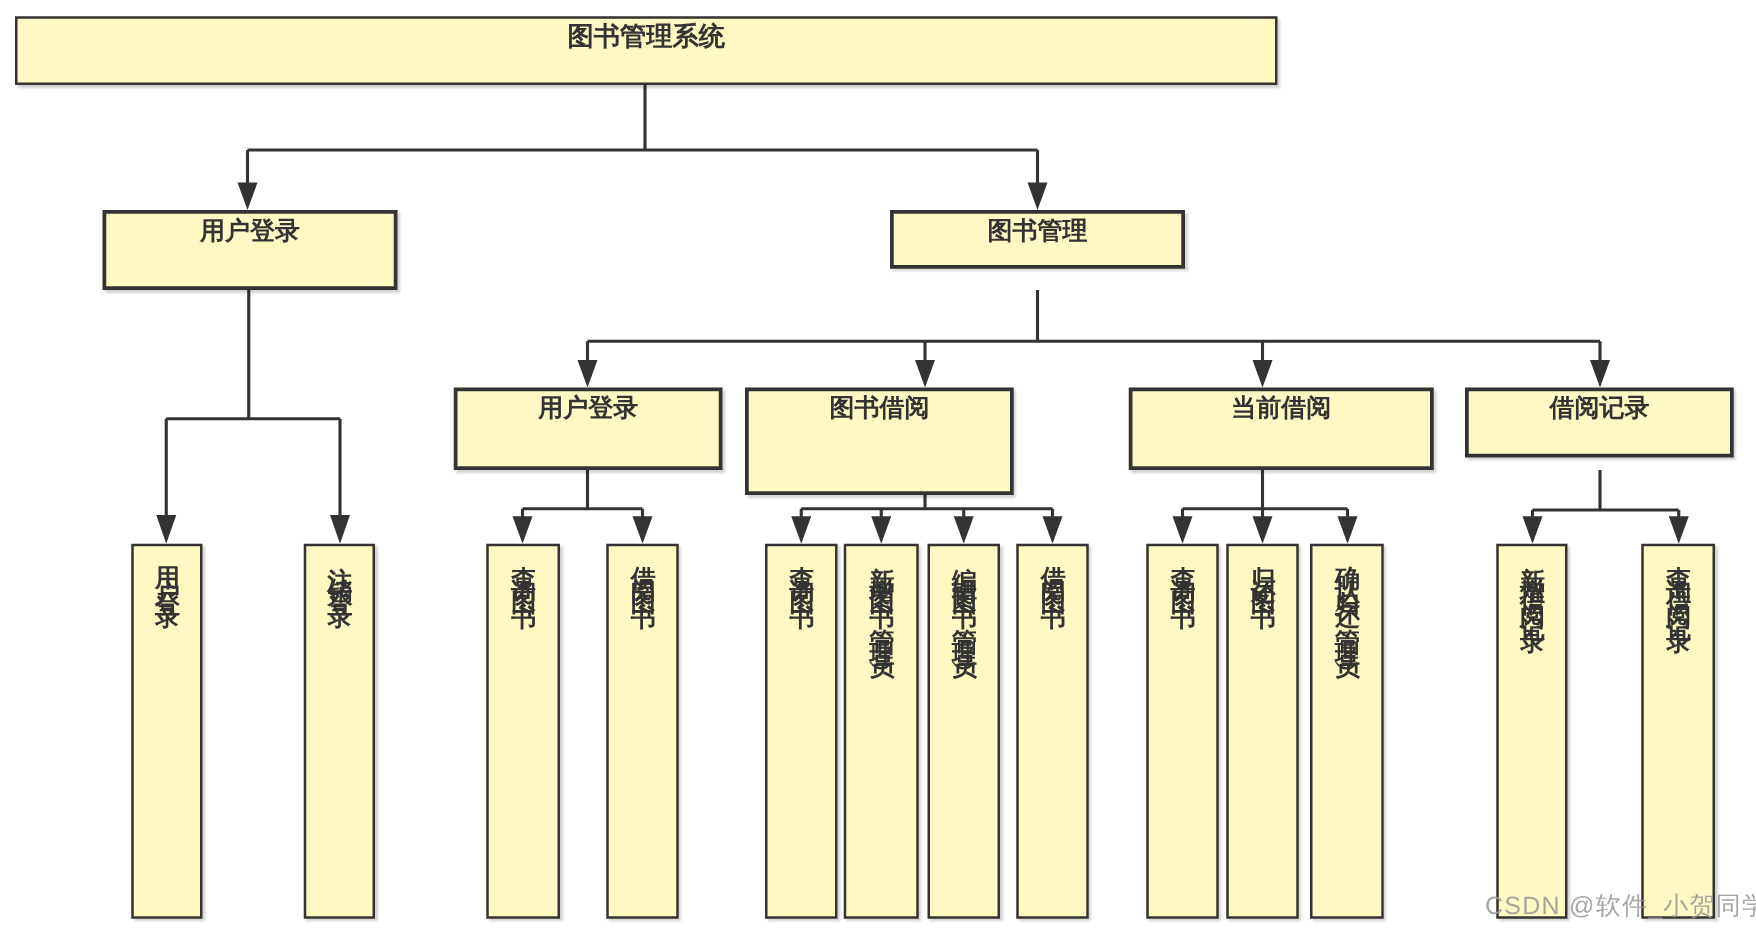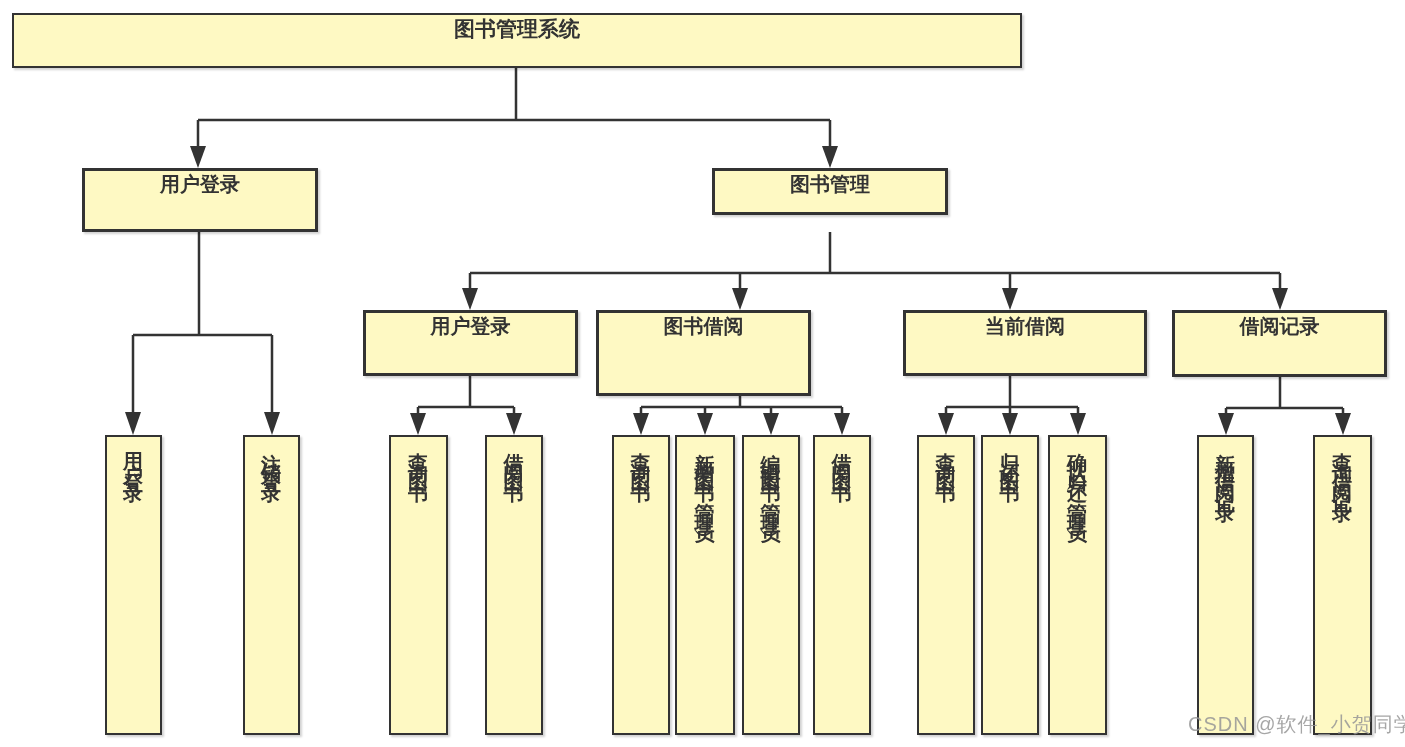--- a/index.html
+++ b/index.html
@@ -45,21 +45,21 @@
   }
   .box .label {
     white-space: nowrap;
   }
   #root-box { left: 12px; top: 13px; width: 1010px; height: 55px; border-width: 2px; font-size: 21px; }
   .l2-1 { left: 82px;  top: 168px; width: 236px; height: 64px; }
   .l2-2 { left: 712px; top: 168px; width: 236px; height: 47px; }
   .l3-1 { left: 363px;  top: 310px; width: 215px; height: 66px; }
   .l3-2 { left: 596px;  top: 310px; width: 215px; height: 86px; }
   .l3-3 { left: 903px;  top: 310px; width: 244px; height: 66px; }
-  .l3-4 { left: 1172px; top: 310px; width: 215px; height: 67px; }
+  .l3-4 { left: 1172px; top: 310px; width: 215px; height: 56px; }
   .leaf {
     border-width: 2px;
     top: 435px;
     height: 300px;
     font-size: 20px;
   }
   .leaf .label {
     writing-mode: vertical-rl;
     text-orientation: mixed;
     letter-spacing: 10px;

